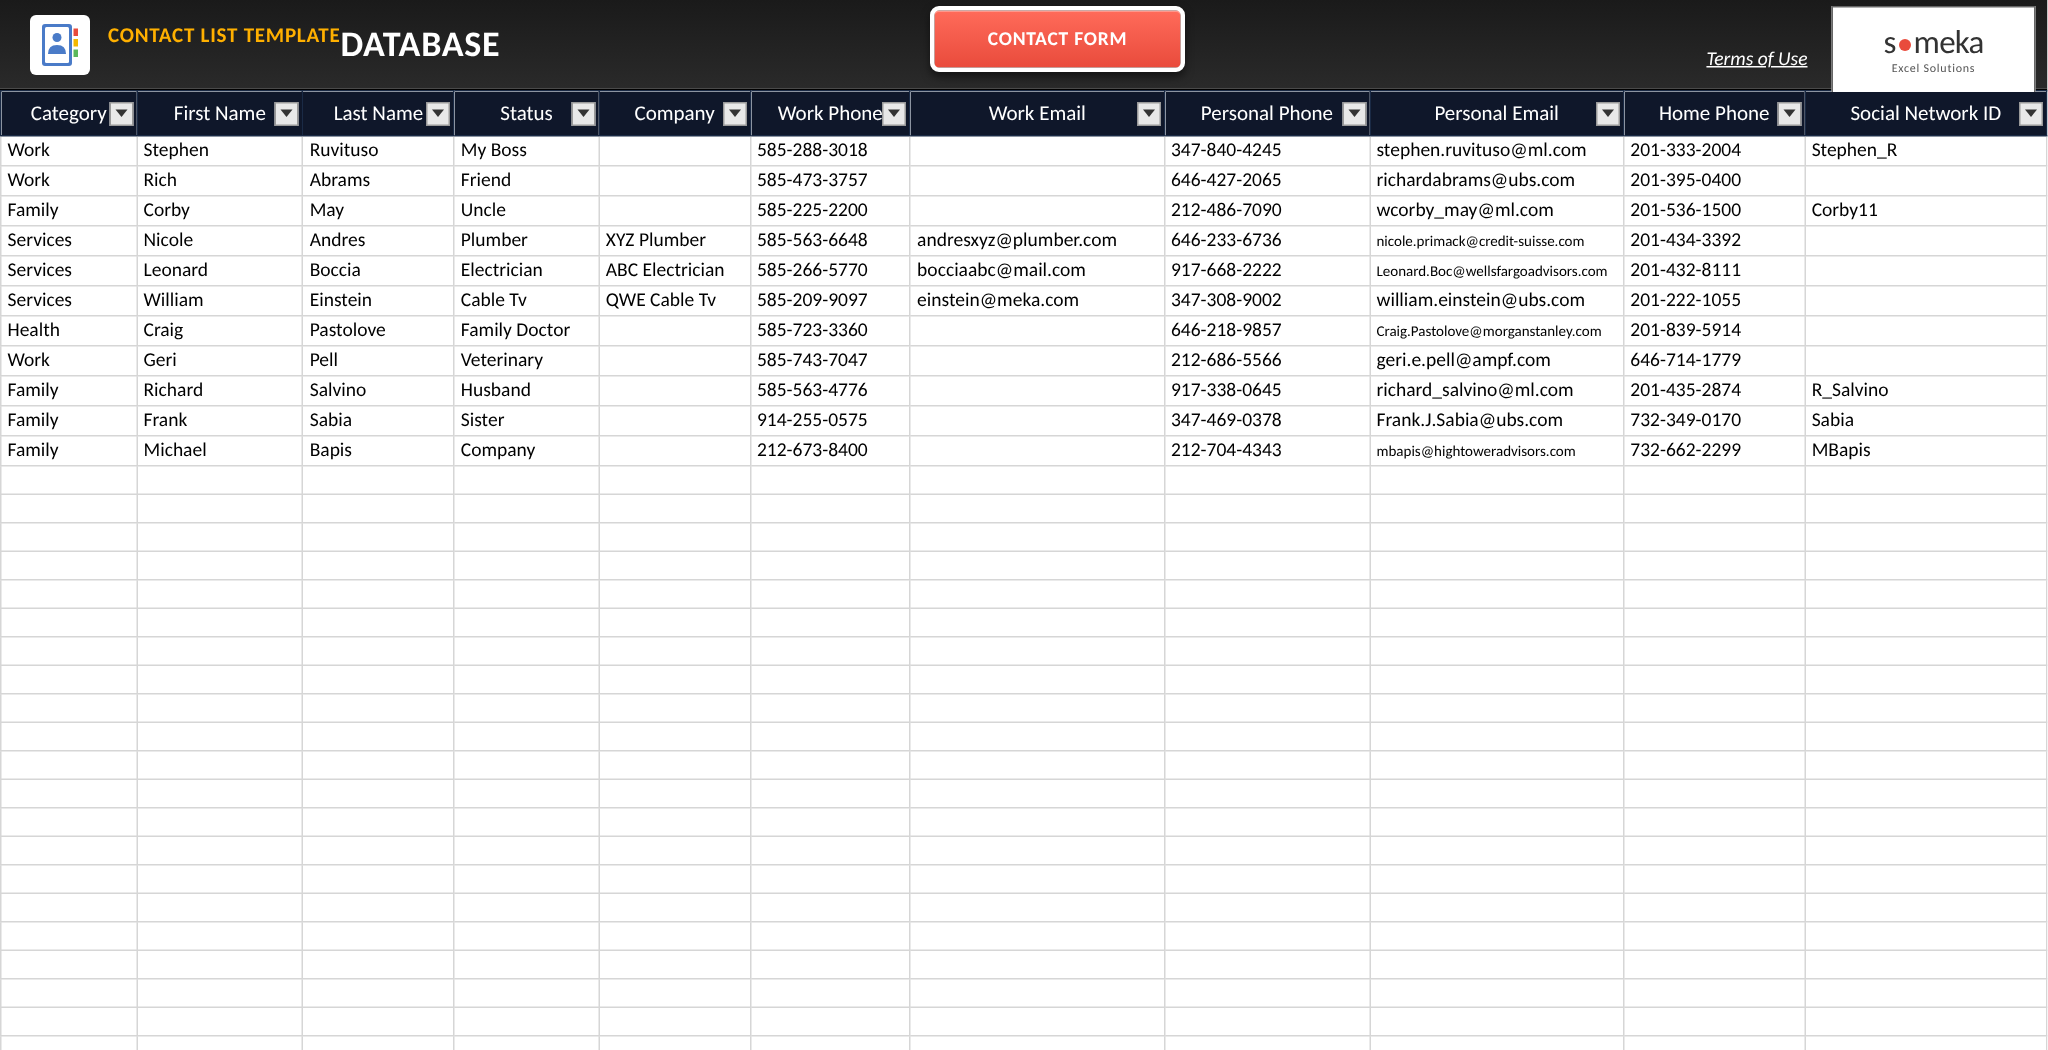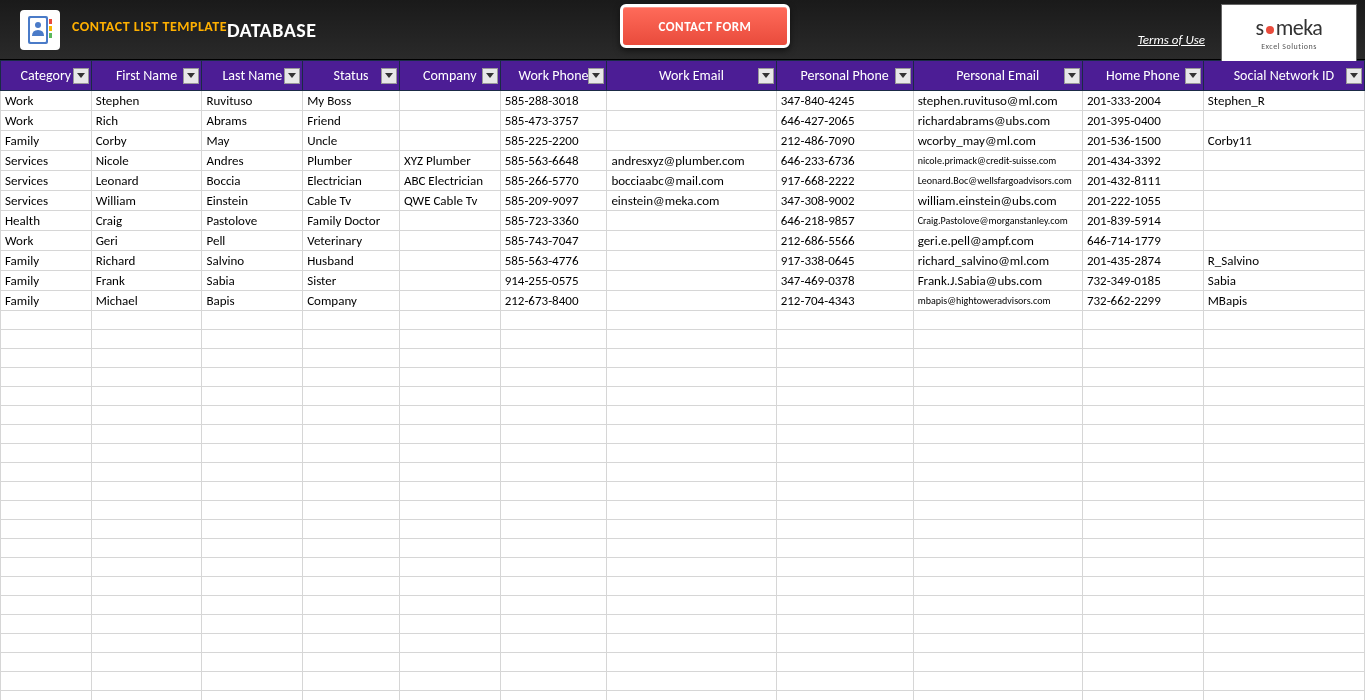--- a/index.html
+++ b/index.html
@@ -18,21 +18,21 @@
     margin: 0 12px 0 20px;
     background: #fff;
     border-radius: 4px;
     display: flex;
     align-items: center;
     justify-content: center;
   }
   .header-icon svg { width: 32px; height: 32px; }
   .header-titles { display: flex; flex-direction: row; }
   .header-title1 { color: #ffb000; font-weight: bold; font-size: 14px; letter-spacing: 0.5px; }
-  .header-title2 { color: #fff; font-weight: bold; font-size: 20px; letter-spacing: 0.5px; }
+  .header-title2 { color: #fff; font-weight: bold; font-size: 24px; letter-spacing: 0.5px; }
   
   .contact-form-btn {
     position: absolute;
     left: 620px; top: 4px;
     width: 170px; height: 44px;
     background: linear-gradient(to bottom, #ff6b5a 0%, #e94b3c 100%);
     border: 3px solid #fff;
     border-radius: 6px;
     box-shadow: 0 3px 6px rgba(0,0,0,0.5), inset 0 1px 0 rgba(255,255,255,0.3);
     color: #fff;
@@ -65,21 +65,21 @@
     align-items: center;
     justify-content: center;
   }
   .logo-text { font-size: 22px; font-weight: 300; color: #333; letter-spacing: -0.5px; line-height: 1; }
   .logo-sub { font-size: 8px; color: #555; letter-spacing: 0.5px; margin-top: 2px; }
   .logo-dot { width: 8px; height: 8px; background: #e94b3c; border-radius: 50%; display: inline-block; margin: 0 2px; vertical-align: middle; }
   
   table { border-collapse: collapse; width: 100%; table-layout: fixed; }
   
   thead th {
-    background: #4c1d95;
+    background: #0f172a;
     color: #fff;
     font-weight: normal;
     font-size: 14px;
     padding: 6px 4px;
     border: 1px solid #1a2a45;
     position: relative;
     height: 30px;
     text-align: center;
     white-space: nowrap;
     overflow: hidden;
@@ -305,21 +305,21 @@
       <tr>
         <td>Family</td>
         <td>Frank</td>
         <td>Sabia</td>
         <td>Sister</td>
         <td></td>
         <td>914-255-0575</td>
         <td></td>
         <td>347-469-0378</td>
         <td>Frank.J.Sabia@ubs.com</td>
-        <td>732-349-0185</td>
+        <td>732-349-0170</td>
         <td>Sabia</td>
       </tr>
       <tr>
         <td>Family</td>
         <td>Michael</td>
         <td>Bapis</td>
         <td>Company</td>
         <td></td>
         <td>212-673-8400</td>
         <td></td>

